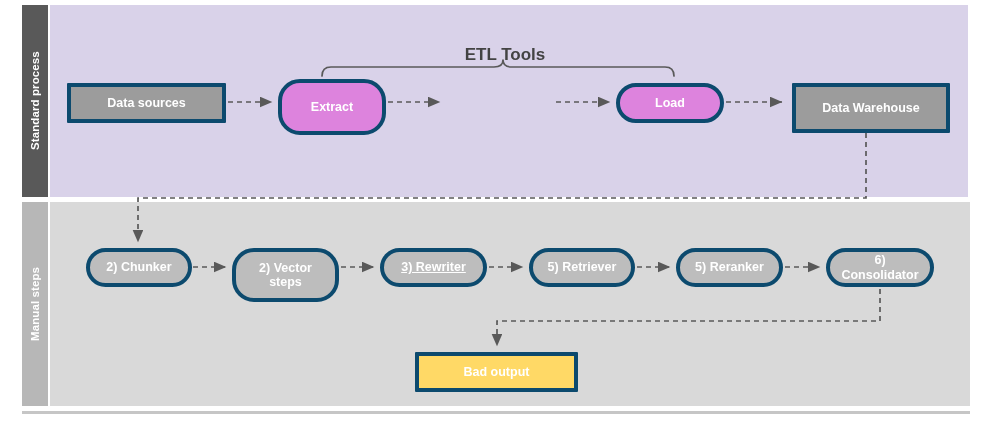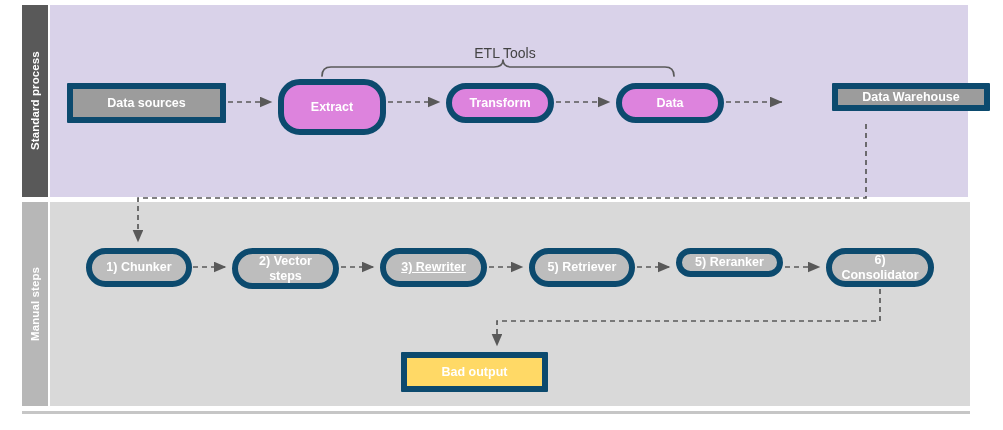--- a/index.html
+++ b/index.html
@@ -29,37 +29,37 @@
   #lane-bot-body {left:50px;top:202px;width:920px;height:204px;background:#d9d9d9;}
 
   #bottom-rule{position:absolute;left:22px;top:411px;width:948px;height:3px;
                background:#c6c6c6;}
 
   
   .node{
     position:absolute;box-sizing:border-box;
     display:flex;align-items:center;justify-content:center;text-align:center;
     color:#ffffff;font-weight:bold;font-size:12.5px;line-height:1.15;
-    border:6px solid #0c4a6e;
+    border:4px solid #0c4a6e;
   }
   .rect{border-radius:1px;}
   .pill{border-radius:22px;}
   .n-gray   {background:#9c9c9c;}
   .n-magenta{background:#dd83dd;}
   .n-step   {background:#bdbdbd;}
   .n-yellow {background:#ffd966;}
 
   
   #wires{position:absolute;left:0;top:0;width:1003px;height:430px;
          pointer-events:none;}
 
   
   #etl-label{
     position:absolute;left:432px;top:45px;width:146px;
-    text-align:center;color:#434343;font-weight:normal;font-size:14px;
+    text-align:center;color:#434343;font-weight:bold;font-size:17px;
   }
 </style>
 </head>
 <body>
 
 <div id="canvas">
 
   <div class="lane-body" id="lane-top-body"></div>
   <div class="lane-label" id="lane-top-label">Standard process</div>
 
@@ -95,43 +95,42 @@
     <path d="M322,76 Q322,67 331,67 L494,67 Q503,67 503,60
              Q503,67 512,67 L665,67 Q674,67 674,76" stroke="#595959" stroke-width="1.7" fill="none" stroke-linecap="round" stroke-linejoin="round"></path>
   </svg>
 
   <div id="etl-label">ETL Tools</div>
 
   <div class="node rect n-gray" style="left:67px;top:83px;width:159px;height:40px;">Data sources</div>
 
   <div class="node pill n-magenta" style="left:278px;top:79px;width:108px;height:56px;text-align:right;">Extract</div>
 
-  <div class="node pill n-magenta" style="left:446px;top:83px;width:108px;height:40px;">Transform</div>
 
-  <div class="node pill n-magenta" style="left:616px;top:83px;width:108px;height:40px;">Data</div>
+  <div class="node pill n-magenta" style="left:616px;top:83px;width:108px;height:40px;">Load</div>
 
-  <div class="node rect n-gray" style="left:832px;top:83px;width:158px;height:28px;">Data Warehouse</div>
+  <div class="node rect n-gray" style="left:792px;top:83px;width:158px;height:50px;">Data Warehouse</div>
 
-  <div class="node pill n-step" style="left:86px;top:248px;width:106px;height:39px;">1) Chunker</div>
+  <div class="node pill n-step" style="left:86px;top:248px;width:106px;height:39px;">2) Chunker</div>
 
-  <div class="node pill n-step" style="left:232px;top:248px;width:107px;height:41px;">
+  <div class="node pill n-step" style="left:232px;top:248px;width:107px;height:54px;">
     <div>
       <div>2) Vector</div>
       <div>steps</div>
     </div>
   </div>
 
   <div class="node pill n-step" style="left:380px;top:248px;width:107px;height:39px;text-decoration:underline;">3) Rewriter</div>
 
   <div class="node pill n-step" style="left:529px;top:248px;width:106px;height:39px;">5) Retriever</div>
 
-  <div class="node pill n-step" style="left:676px;top:248px;width:107px;height:29px;text-align:center;">5) Reranker</div>
+  <div class="node pill n-step" style="left:676px;top:248px;width:107px;height:39px;text-align:center;">5) Reranker</div>
 
   <div class="node pill n-step" style="left:826px;top:248px;width:108px;height:39px;">
     <div>
       <div>6)</div>
       <div>Consolidator</div>
     </div>
   </div>
 
-  <div class="node rect n-yellow" style="left:401px;top:352px;width:147px;height:40px;">Bad output</div>
+  <div class="node rect n-yellow" style="left:415px;top:352px;width:163px;height:40px;">Bad output</div>
 
 </div>
 
 </body></html>

